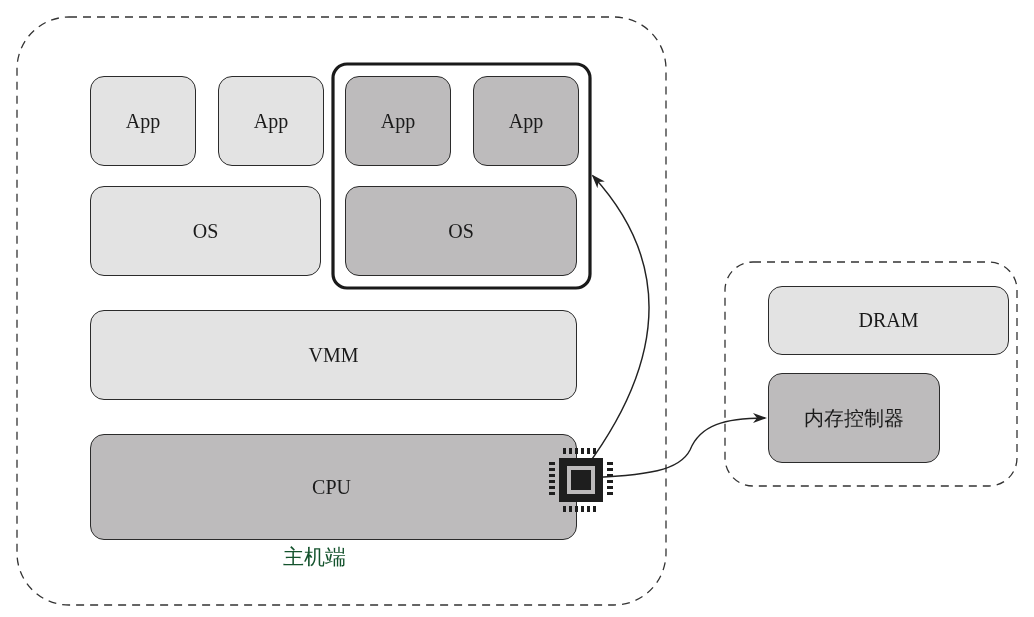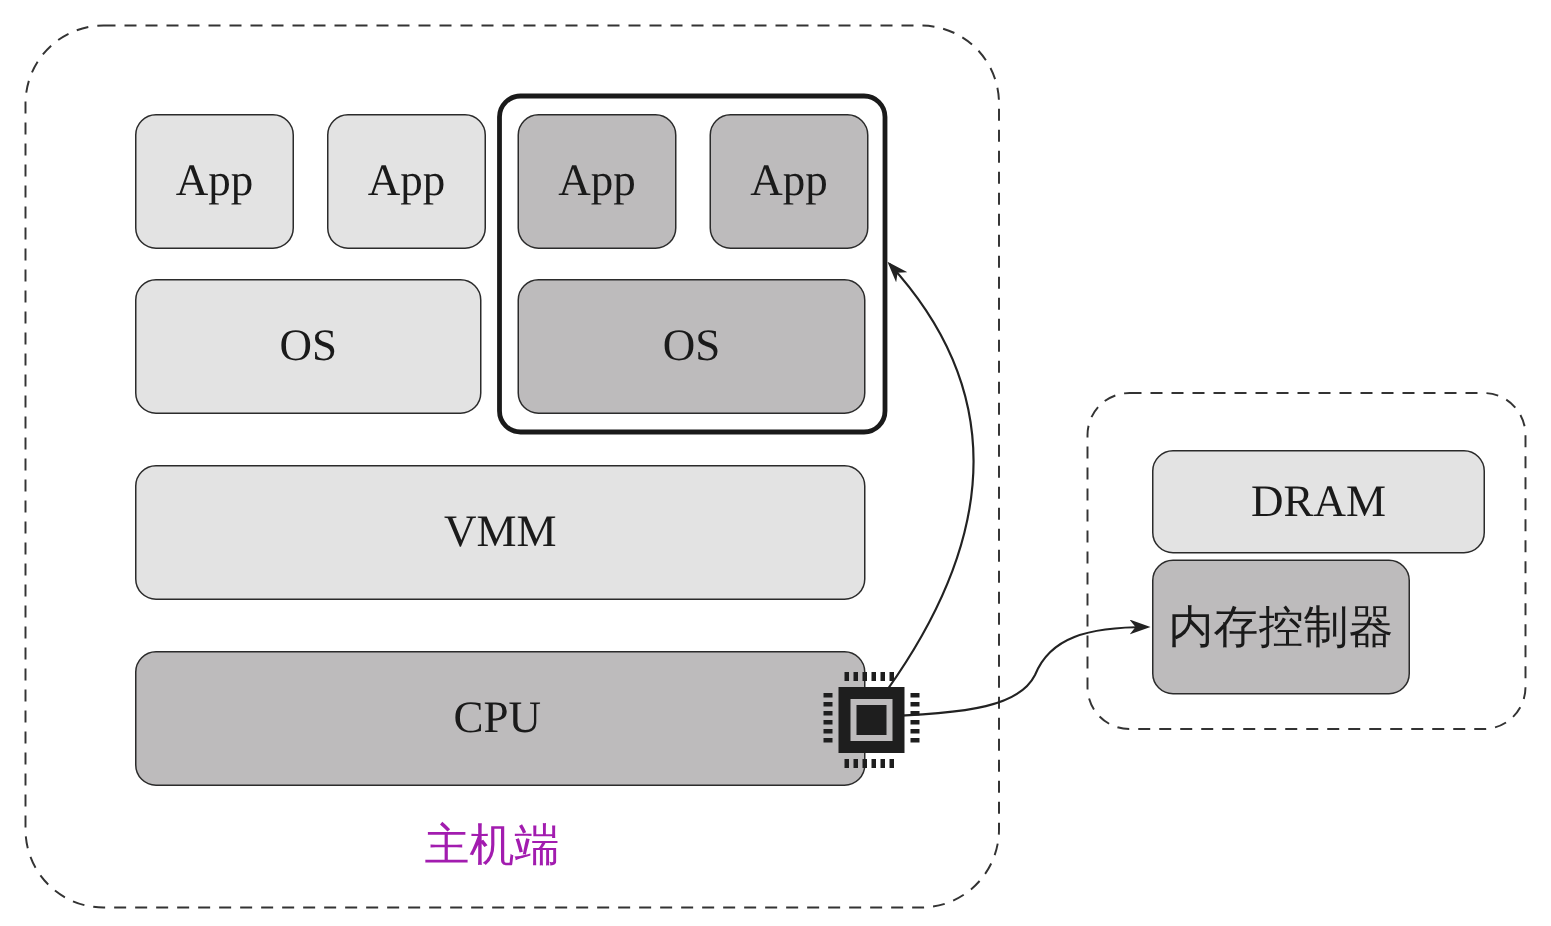--- a/index.html
+++ b/index.html
@@ -1,21 +1,21 @@
 <!DOCTYPE html>
 <html><head>
 <meta charset="utf-8">
 <style>
   html,body{margin:0;padding:0;background:#fff;}
   body{width:1034px;height:617px;position:relative;overflow:hidden;font-family:"Liberation Serif","DejaVu Serif",serif;}
-  .box{position:absolute;box-sizing:border-box;border:1.5px solid #2b2b2b;border-radius:14px;display:flex;align-items:center;justify-content:center;font-size:30px;color:#1a1a1a;text-align:right;}
+  .box{position:absolute;box-sizing:border-box;border:1.5px solid #2b2b2b;border-radius:14px;display:flex;align-items:center;justify-content:center;font-size:20px;color:#1a1a1a;text-align:right;}
   .light{background:#e3e3e3;}
   .dark{background:#bdbbbc;}
   svg{position:absolute;left:0;top:0;}
-  .lbl{position:absolute;font-size:30px;color:#a21caf;}
+  .lbl{position:absolute;font-size:21px;color:#14532d;}
 </style>
 </head>
 <body>
 
 <svg width="1034" height="617">
   <defs>
     <marker id="arr" markerWidth="14" markerHeight="10" refX="12" refY="5" orient="auto" markerUnits="userSpaceOnUse">
       <path d="M0,0 L14,5 L0,10 L4,5 Z" fill="#222"></path>
     </marker>
   </defs>
@@ -43,21 +43,21 @@
     <span>OS</span>
   </div>
 <div class="box dark" style="left:345px;top:186px;width:232px;height:90px;">
     <span>OS</span>
   </div>
 
 <div class="box light" style="left:90px;top:310px;width:487px;height:90px;font-family:Liberation Serif, serif;">
     <span>VMM</span>
   </div>
 
-<div class="box dark" style="left:90px;top:434px;width:487px;height:90px;font-family:Liberation Serif, serif;">
+<div class="box dark" style="left:90px;top:434px;width:487px;height:106px;font-family:Liberation Serif, serif;">
   <span style="margin-left:-4px;">CPU</span>
   <svg width="80" height="80" viewBox="0 0 80 80" style="left:450px;top:5px;">
     <rect x="18" y="18" width="44" height="44" fill="#1e1e1e"></rect>
     <rect x="26" y="26" width="28" height="28" fill="#bdbbbc"></rect>
     <rect x="30" y="30" width="20" height="20" fill="#1e1e1e"></rect>
     <g fill="#1e1e1e">
       <rect x="22" y="8" width="3" height="6"></rect>
         <rect x="28" y="8" width="3" height="6"></rect>
         <rect x="34" y="8" width="3" height="6"></rect>
         <rect x="40" y="8" width="3" height="6"></rect>
@@ -80,18 +80,18 @@
         <rect x="66" y="34" width="6" height="3"></rect>
         <rect x="66" y="40" width="6" height="3"></rect>
         <rect x="66" y="46" width="6" height="3"></rect>
         <rect x="66" y="52" width="6" height="3"></rect>
     </g>
   </svg>
 </div>
 
 <div class="lbl" style="left:283px;top:543px;">主机端</div>
 
-<div class="box light" style="left:768px;top:300px;width:222px;height:69px;">
+<div class="box light" style="left:768px;top:286px;width:241px;height:69px;">
     <span>DRAM</span>
   </div>
 <div class="box dark" style="left:768px;top:373px;width:172px;height:90px;">
     <span>内存控制器</span>
   </div>
 
 </body></html>

